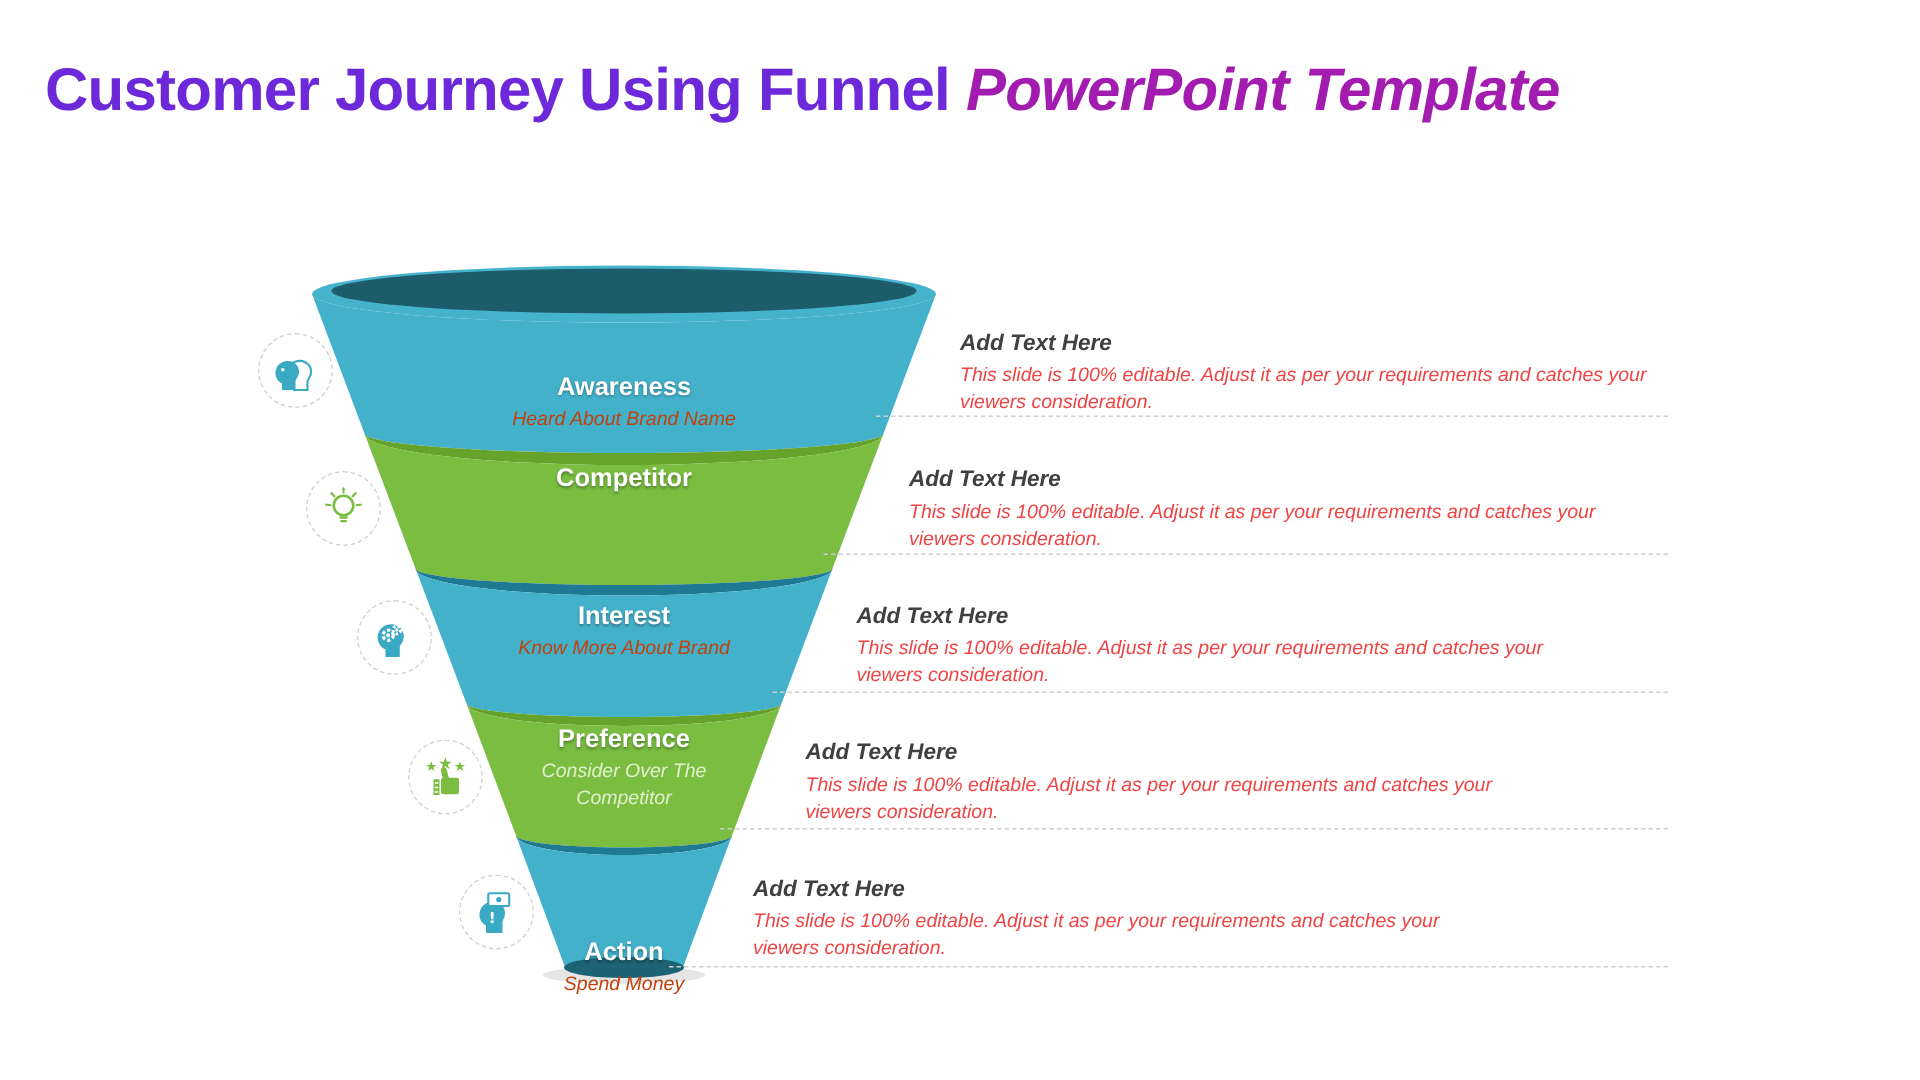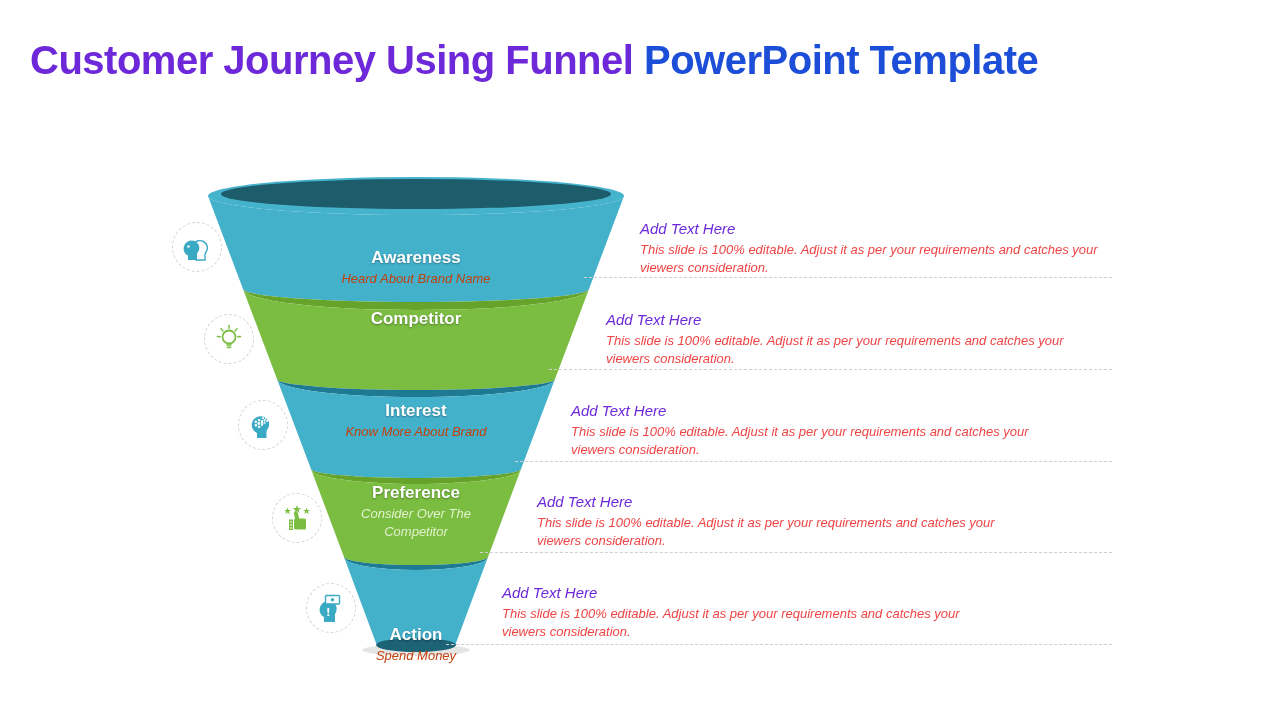--- a/index.html
+++ b/index.html
@@ -2,37 +2,37 @@
 <html><head>
 <meta charset="utf-8">
 <style>
   html,body{margin:0;padding:0;}
   .page{position:relative;width:1280px;height:720px;background:#ffffff;overflow:hidden;
         font-family:"Liberation Sans", sans-serif;}
   
   .slide-title{position:absolute;left:30px;top:38px;font-size:40px;font-weight:800;
                letter-spacing:-0.5px;white-space:nowrap;}
   .slide-title .t1{color:#6d28d9;}
-  .slide-title .t2{color:#1d4ed8;}
+  .slide-title .t2{color:#a21caf;font-style:italic;}
   
   .funnel-svg{position:absolute;left:0;top:0;}
   
   .stage-label{position:absolute;text-align:center;color:#fff;}
   .stage-label .stage-name{font-size:17px;font-weight:700;line-height:21px;
       text-shadow:0 1px 2px rgba(0,0,0,0.35);}
   .stage-label .stage-sub{font-size:13px;font-style:italic;line-height:18px;margin-top:2px;}
   .sub-blue{color:#c2410c;}
   .sub-green{color:#e2f1cd;}
   
   .icon-circle{position:absolute;width:50px;height:50px;border:1.5px dashed #d2d2d2;
       border-radius:50%;background:#fff;display:flex;align-items:center;justify-content:center;
       box-sizing:border-box;}
   
   .annot{position:absolute;}
-  .annot .annot-heading{font-size:15px;font-weight:400;font-style:italic;color:#6d28d9;
+  .annot .annot-heading{font-size:15px;font-weight:700;font-style:italic;color:#404040;
       line-height:19px;}
   .annot .annot-body{font-size:13px;font-style:italic;color:#ef4444;line-height:18px;
       margin-top:3px;}
   .separator{position:absolute;border-top:1px dashed #cfcfcf;height:0;}
 </style>
 </head>
 <body>
 
 <div class="page">
 

